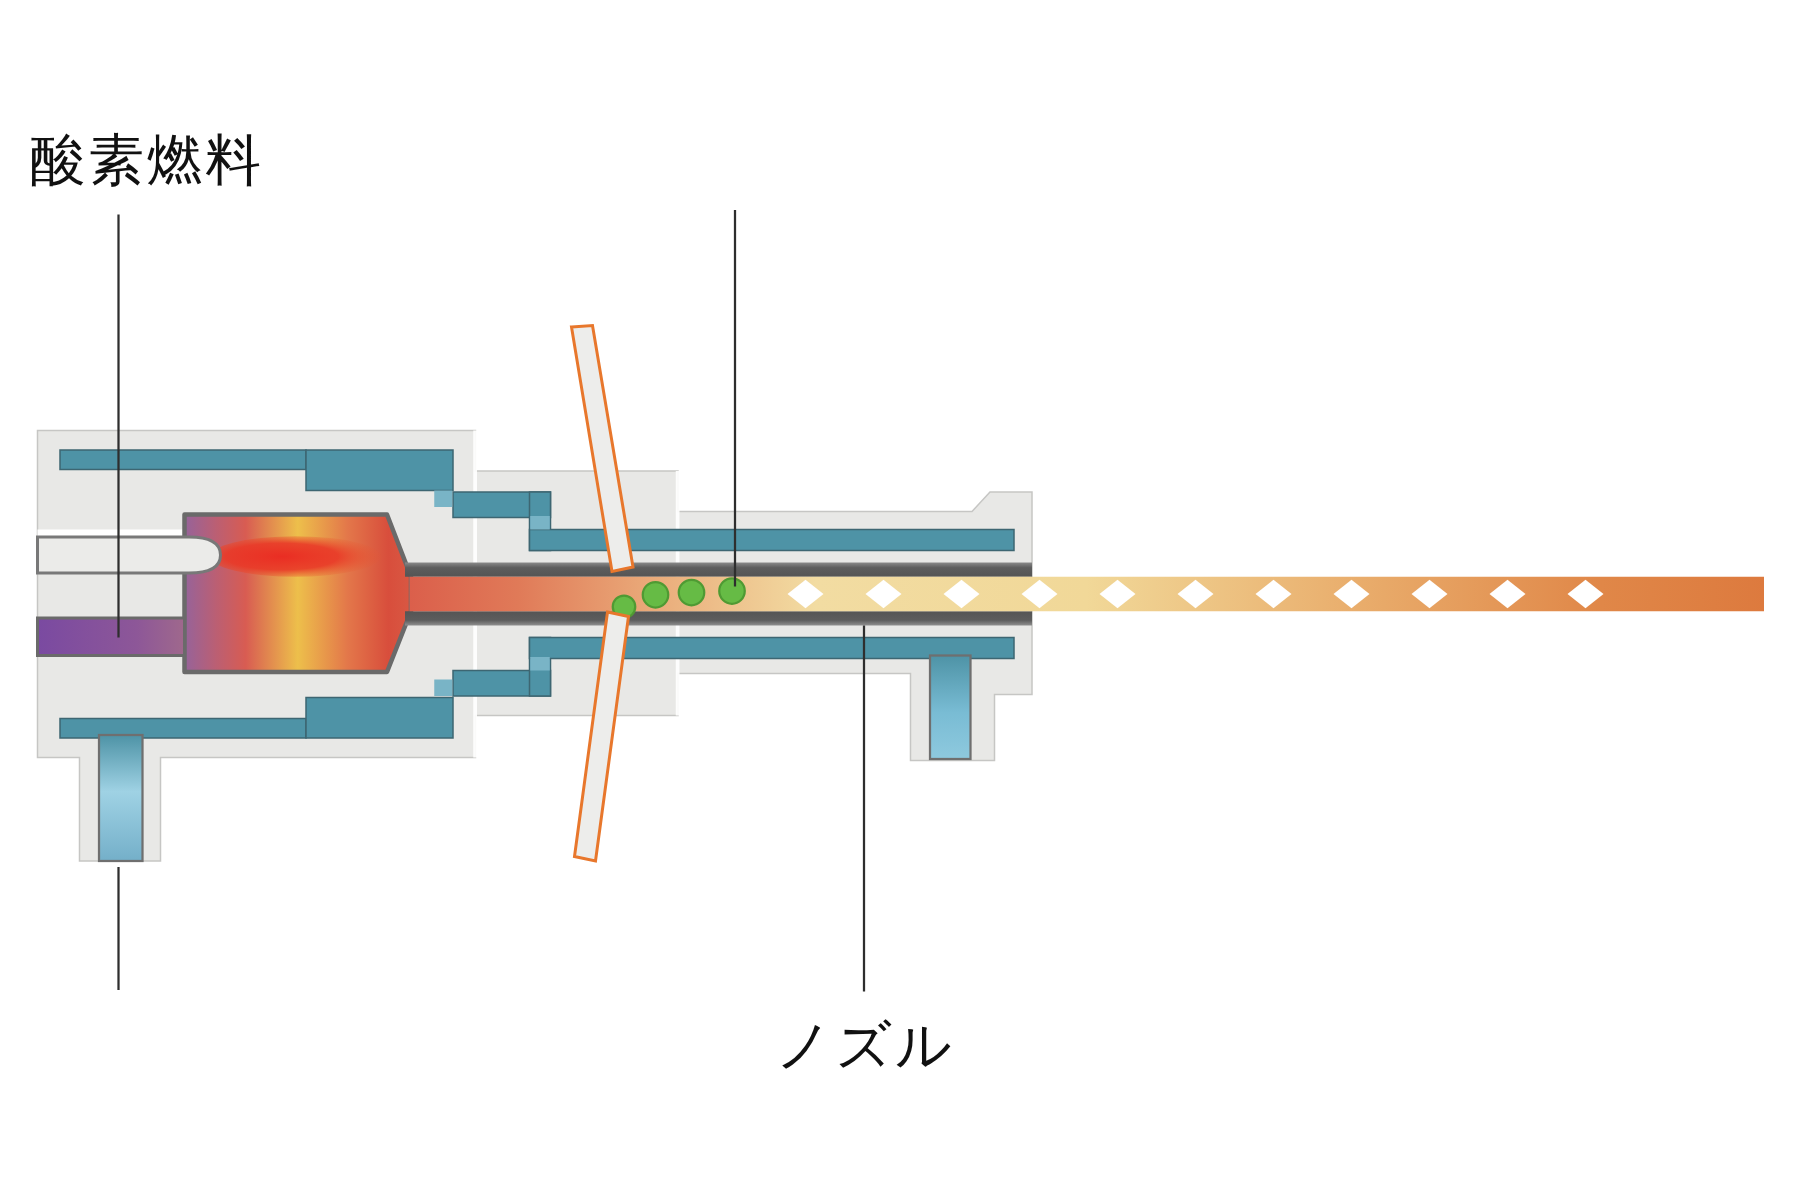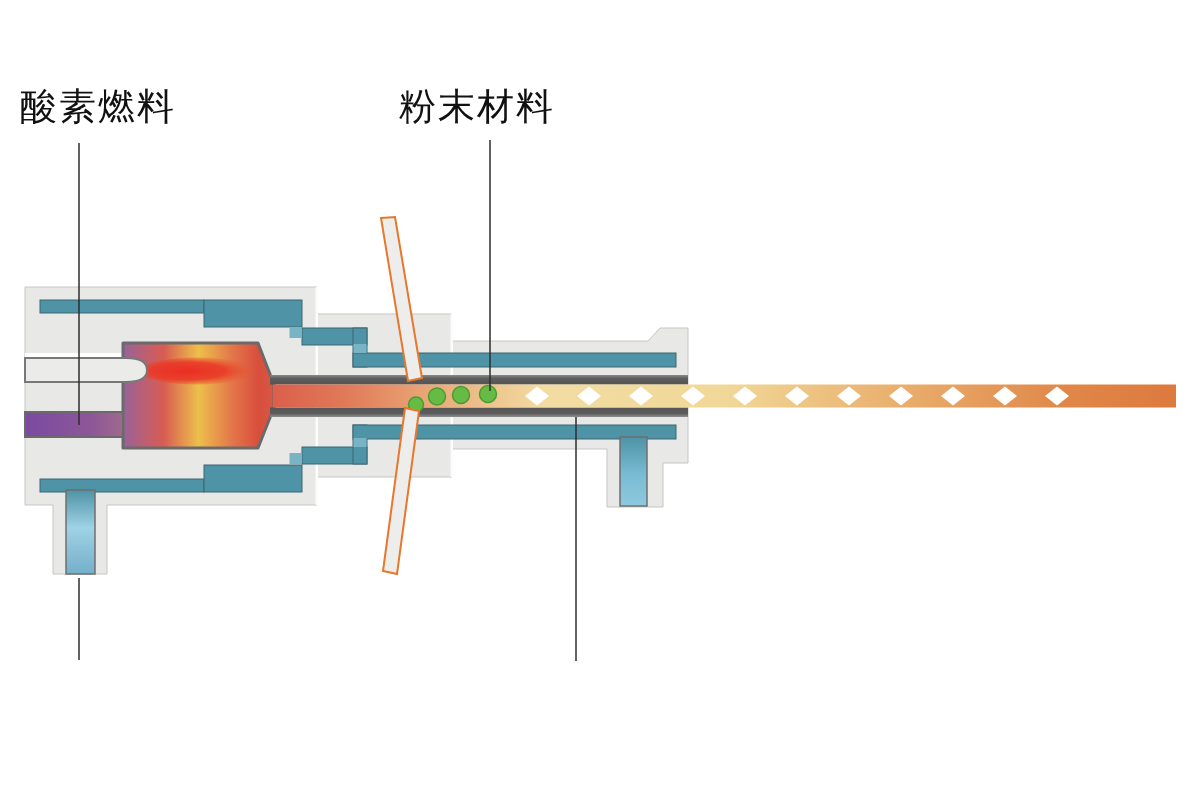--- a/index.html
+++ b/index.html
@@ -141,15 +141,15 @@
 
   <g stroke="#2e2e2e" stroke-width="1.5">
     <line x1="79" y1="143" x2="79" y2="425"></line>
     <line x1="490" y1="140" x2="490" y2="391"></line>
     <line x1="79" y1="578" x2="79" y2="660"></line>
     <line x1="576" y1="417" x2="576" y2="661"></line>
   </g>
 </svg>
 
 <div class="lbl lbl-oxygen">酸素燃料</div>
-<div class="lbl lbl-powder">粉末材料</div>
+<div class="lbl lbl-nozzle">ノズル</div>
 
 </div>
 
 </body></html>

